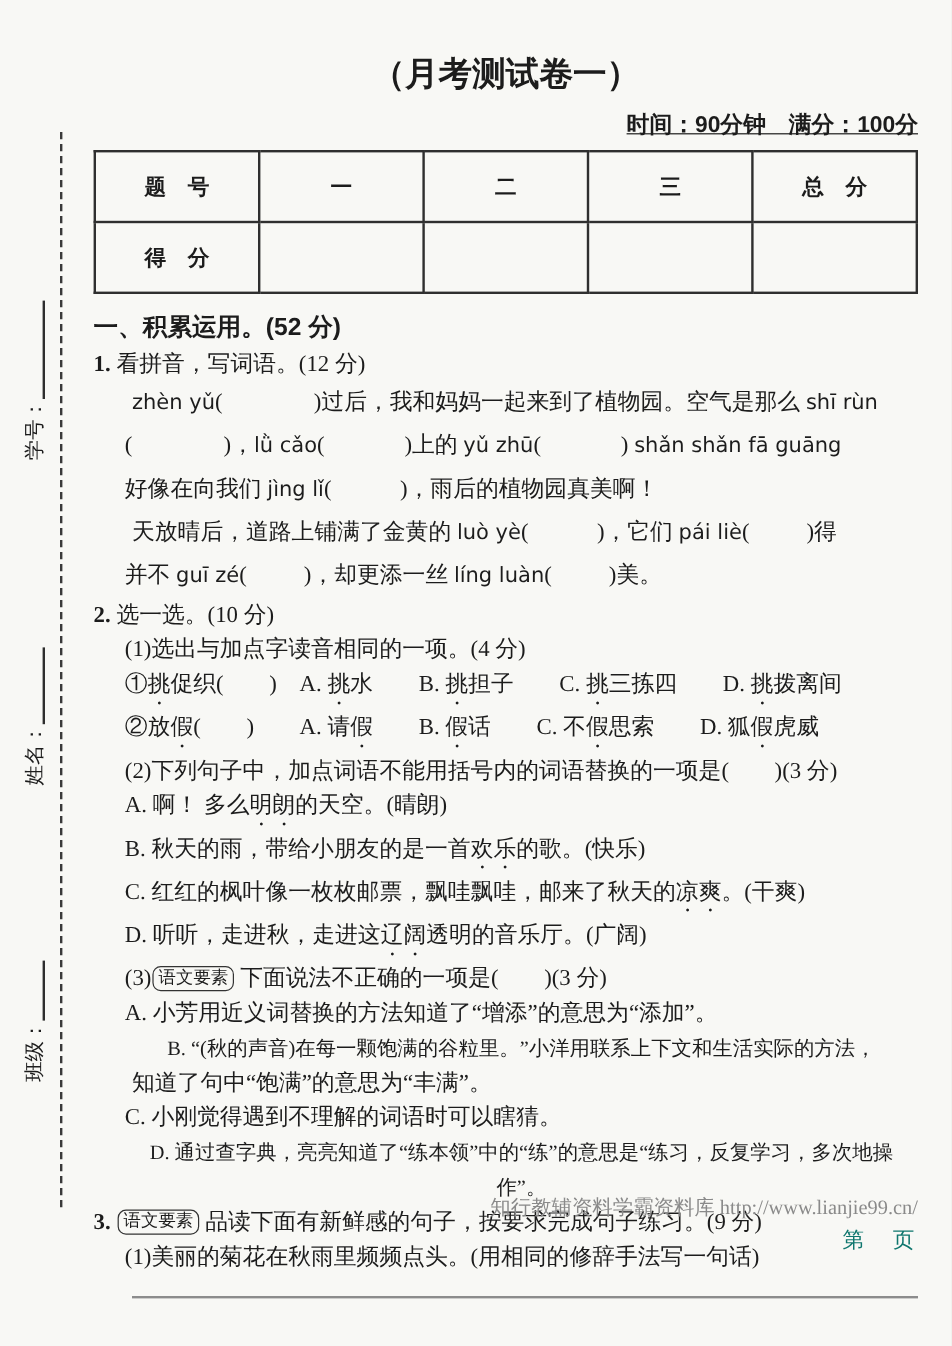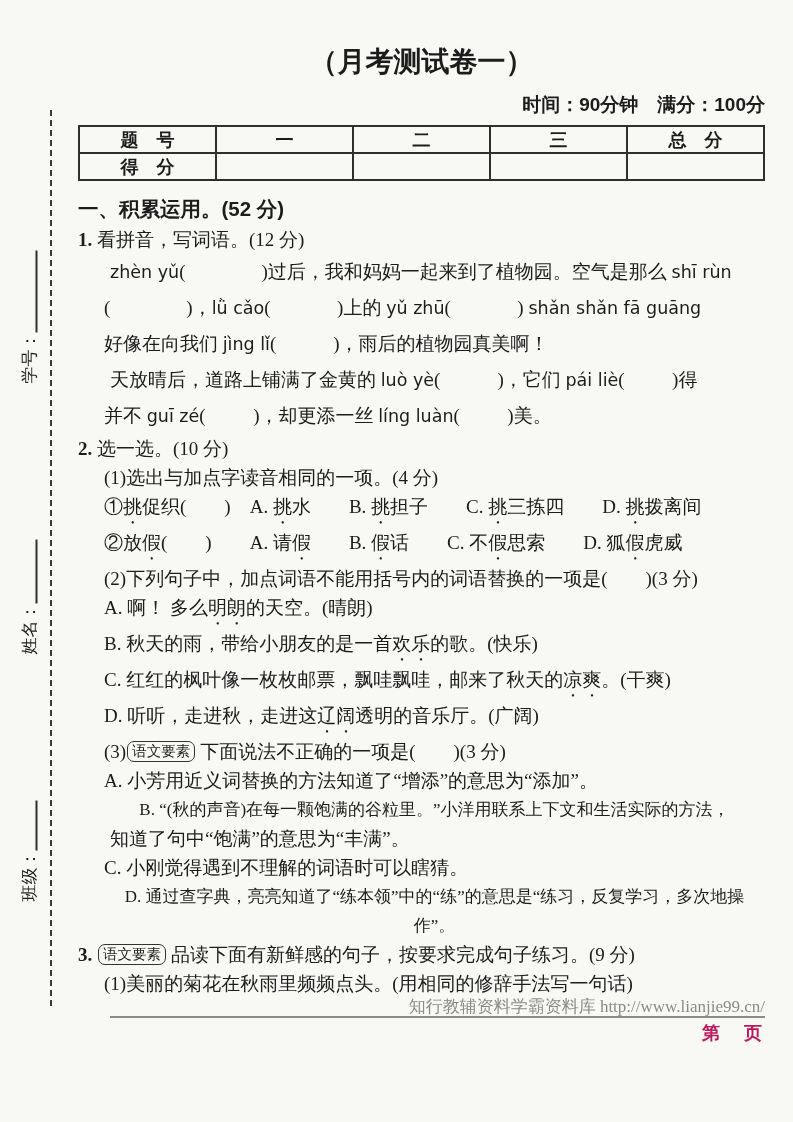--- a/index.html
+++ b/index.html
@@ -16,24 +16,24 @@
   #f-id   { left:29px; top:317px; }  #f-id   .side-line { width:82px; }
   #f-name { left:29px; top:597px; }  #f-name .side-line { width:64px; }
   #f-class{ left:29px; top:851px; }  #f-class.side-field .side-line { width:50px; }
 
   .content { position:absolute; left:78px; top:38px; width:687px; }
   h1.title { margin:10px 0 0 0; text-align:center; font-family:"Liberation Sans", sans-serif;
     font-weight:900; font-size:44px; line-height:52px; letter-spacing:2px; }
   h2.subtitle { margin:7px 0 0 0; text-align:center; font-family:"Liberation Sans", sans-serif;
     font-weight:bold; font-size:28px; line-height:34px; }
   .info { margin-top:14px; text-align:right; font-family:"Liberation Sans", sans-serif;
-    font-weight:bold; font-size:19px; line-height:24px; }
+    font-weight:bold; font-size:19px; line-height:24px;text-decoration:underline; }
 
   table.score { width:100%; border-collapse:collapse; margin-top:8px; table-layout:fixed; }
-  table.score td { border:2px solid #2f2f2f; height:25px; text-align:center; padding:0;
+  table.score td { border:2px solid #2f2f2f; height:25px; text-align:center; padding:16px;
     font-family:"Liberation Sans", sans-serif; font-size:18px; font-weight:600; }
 
   #lines { margin-top:12px; font-size:19px; }
   .line { line-height:29px; white-space:pre-wrap; }
   .tall { line-height:35px; }
   .l1 { margin-left:26px; }
   .l2 { margin-left:32px; }
   .sec { font-family:"Liberation Sans", sans-serif; font-weight:bold; font-size:20.5px; line-height:32px; }
   .small { font-size:17px;text-align:center; }
   .qn { font-weight:bold; }
@@ -42,21 +42,21 @@
     -webkit-text-emphasis:filled dot #1c1c1c; -webkit-text-emphasis-position:under right;
     text-emphasis:filled dot #1c1c1c; text-emphasis-position:under right;
   }
   .badge { display:inline-block; border:1.5px solid #333; border-radius:7px;
     font-family:"Liberation Sans", sans-serif; font-weight:normal; font-size:14.5px;
     line-height:19px; padding:0 4px; margin:0 5px 0 1px; vertical-align:2px; }
   .rule { height:16px; margin:2px 0 0 32px; border-bottom:2px solid #8c8c8c; }
 
   .footer { position:absolute; left:78px; top:996px; width:687px; text-align:right; }
   .site { color:#8a8a8a; font-size:17px; line-height:22px; }
-  .pageno { color:#be185d; font-size:18px; line-height:22px; margin-top:4px; letter-spacing:3px;font-weight:bold; }
+  .pageno { color:#0f766e; font-size:18px; line-height:22px; margin-top:4px; letter-spacing:3px; }
 </style>
 </head>
 <body>
 
 <div class="page">
 
   <div class="binding"></div>
 
   <div class="side-field" id="f-id">
     <span>学号：</span>

